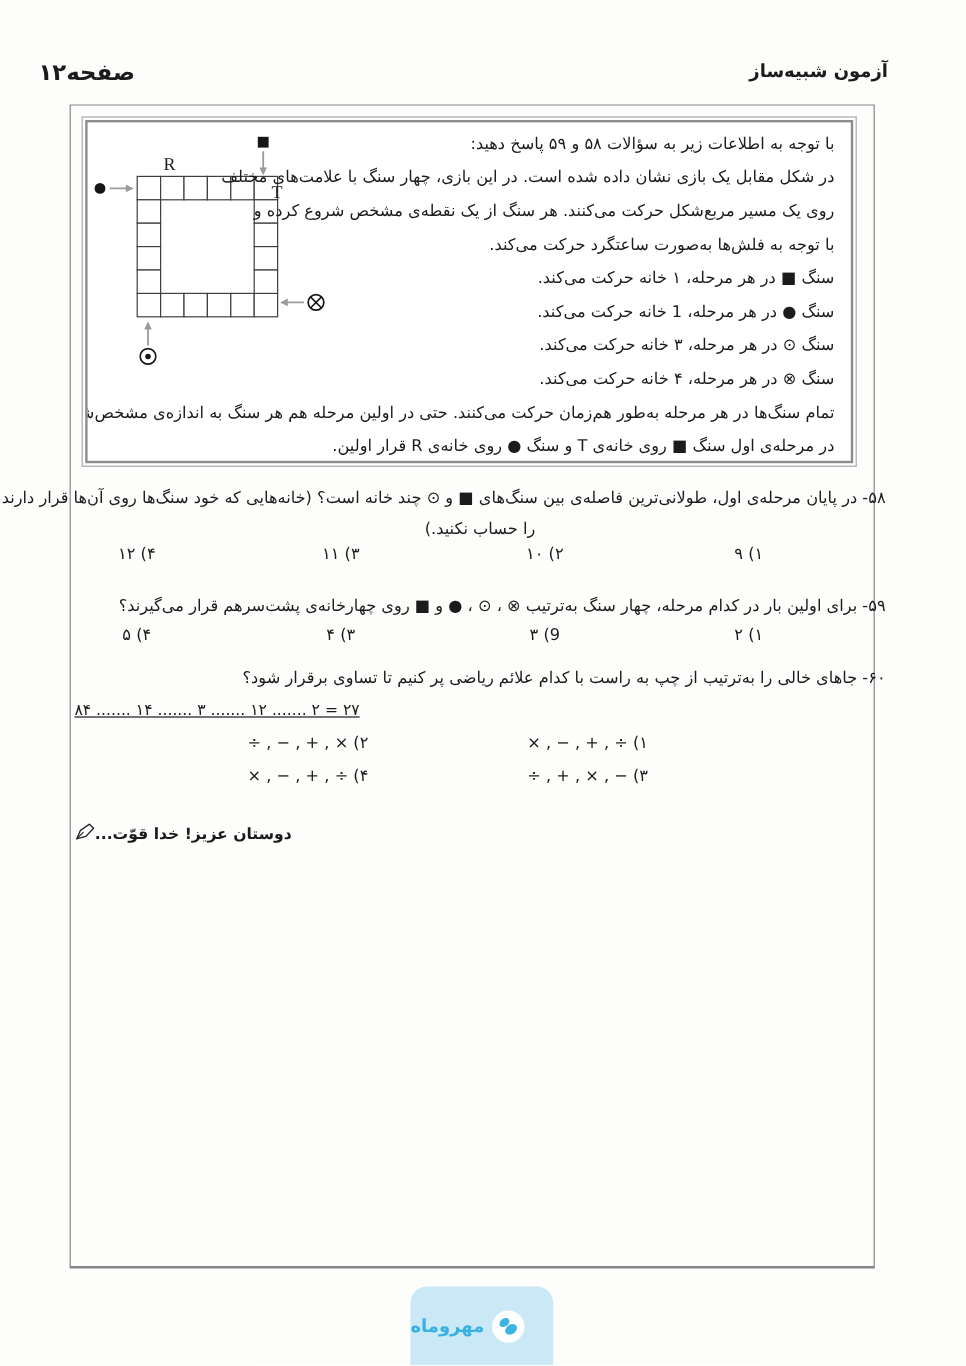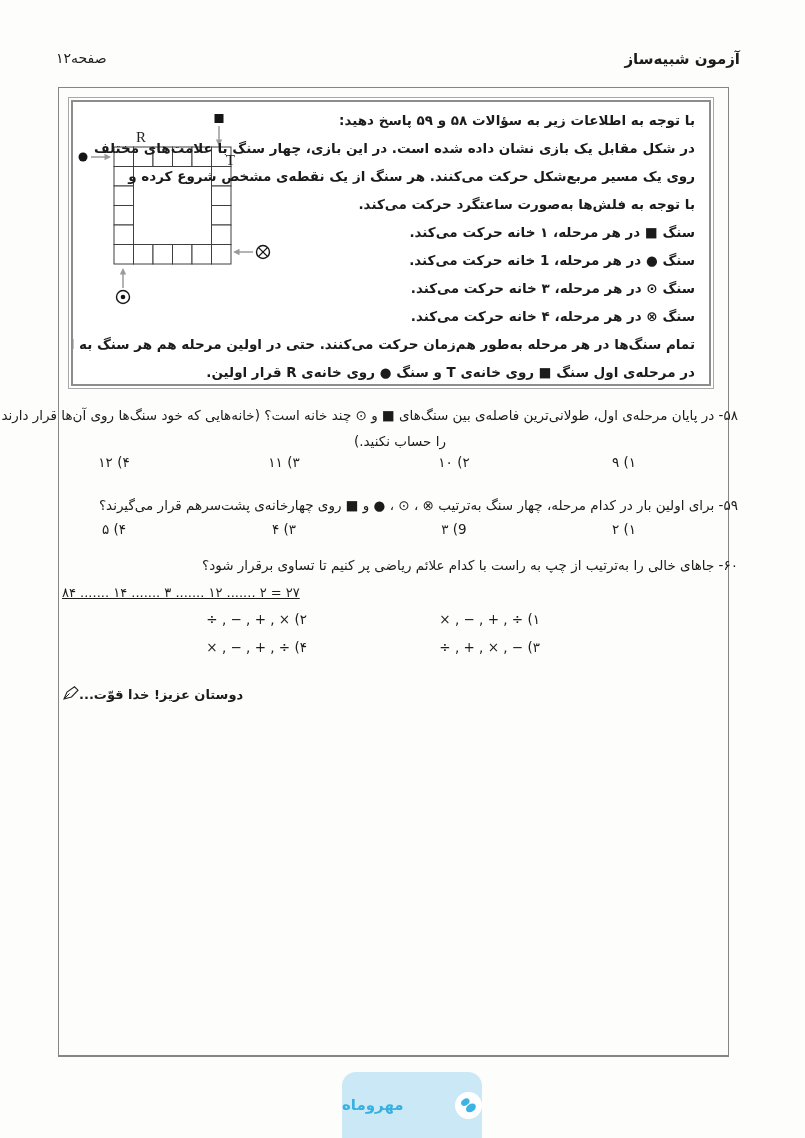--- a/index.html
+++ b/index.html
@@ -5,56 +5,56 @@
   html,body{margin:0;padding:0;background:#ffffff;}
   #page{
     position:relative; width:805px; height:1138px; background:#fdfdfc;
     font-family:"DejaVu Sans", sans-serif; color:#1b1b1b; overflow:hidden;
   }
   .rtl{direction:rtl; unicode-bidi:isolate;}
   .ltr{direction:ltr; unicode-bidi:isolate;}
 
   
   .hdr-title{position:absolute; top:50px; right:65px; font-size:15px; font-weight:bold;}
-  .hdr-page{position:absolute; top:50px; left:56px; font-size:14px; font-weight:normal;}
+  .hdr-page{position:absolute; top:50px; left:32px; font-size:19px; font-weight:bold;}
 
   
   .frame{position:absolute; left:58px; top:87px; width:671px; height:970px;
          border:1px solid #858585; border-bottom-width:2px; box-sizing:border-box;}
 
   
   .info-box{position:absolute; left:68px; top:97px; width:646px; height:292px;
             border:1px solid #a8a8a8; padding:2px; box-sizing:border-box; background:#fff;}
   .info-inner{width:100%; height:100%; border:2px solid #8d8d8d; box-sizing:border-box;
               direction:rtl; text-align:right; font-size:13.5px; line-height:28px;
               padding:4px 14px 0 6px; overflow:hidden;}
   .fig-wrap{float:left; width:235px; height:202px; margin-left:-8px; margin-right:8px;}
-  .box-line{white-space:nowrap;font-weight:bold;}
+  .box-line{white-space:nowrap;}
 
   .fig-label{font-family:"Liberation Serif","DejaVu Serif",serif; font-size:15px; fill:#222;}
 
   
   .q-block{position:absolute; right:67px; width:676px; direction:rtl; text-align:right;
            font-size:13.5px; line-height:26px;}
   .q-line{white-space:nowrap;}
   .opt-row{position:absolute; left:60px; width:680px; display:grid;
            grid-template-columns:repeat(4,170px); direction:rtl;
            font-size:13.5px; line-height:24px;}
   .opt-cell{text-align:center; padding-right:62px; box-sizing:border-box;}
   .equation{position:absolute; left:62px; top:580px; font-size:13px; line-height:26px;text-decoration:underline;}
   .q60-opt{position:absolute; font-size:13.5px; line-height:26px;}
 
   
   .footer-note{position:absolute; left:63px; top:686px; display:flex; align-items:center;
                gap:0; font-size:13px; font-weight:bold;justify-content:center;}
 
   
-  .logo-tab{position:absolute; left:342px; top:1072px; width:140px; height:66px;
+  .logo-tab{position:absolute; left:342px; top:1072px; width:119px; height:66px;
             background:#cbe8f6; border-radius:14px 14px 0 0;
-            display:flex; direction:rtl; align-items:center; justify-content:space-between; gap:6px;}
+            display:flex; direction:rtl; align-items:center; justify-content:flex-end; gap:6px;}
   .logo-circle{width:27px; height:27px; border-radius:50%; background:#ffffff;
                display:flex; align-items:center; justify-content:center;}
   .logo-text{font-size:15px; font-weight:bold; color:#36b1e1;}
 </style>
 </head>
 <body>
 
 <div id="page">
 
   <div class="hdr-title rtl">آزمون شبیه‌ساز</div>

